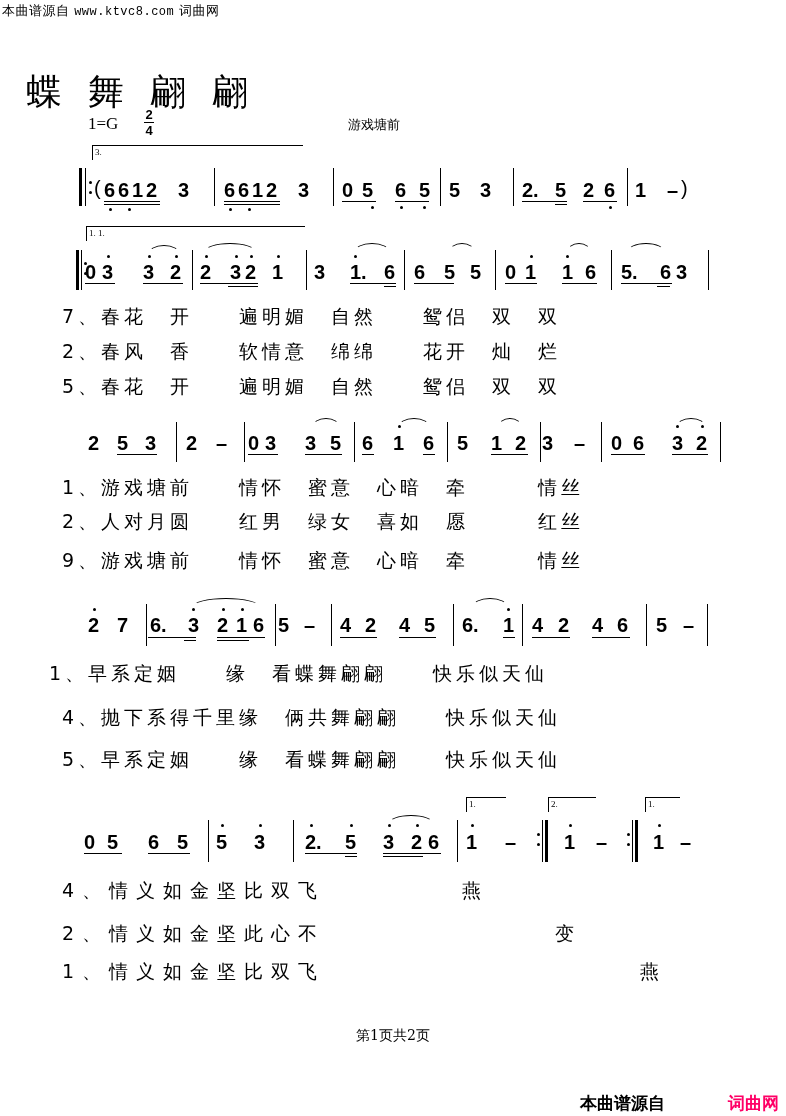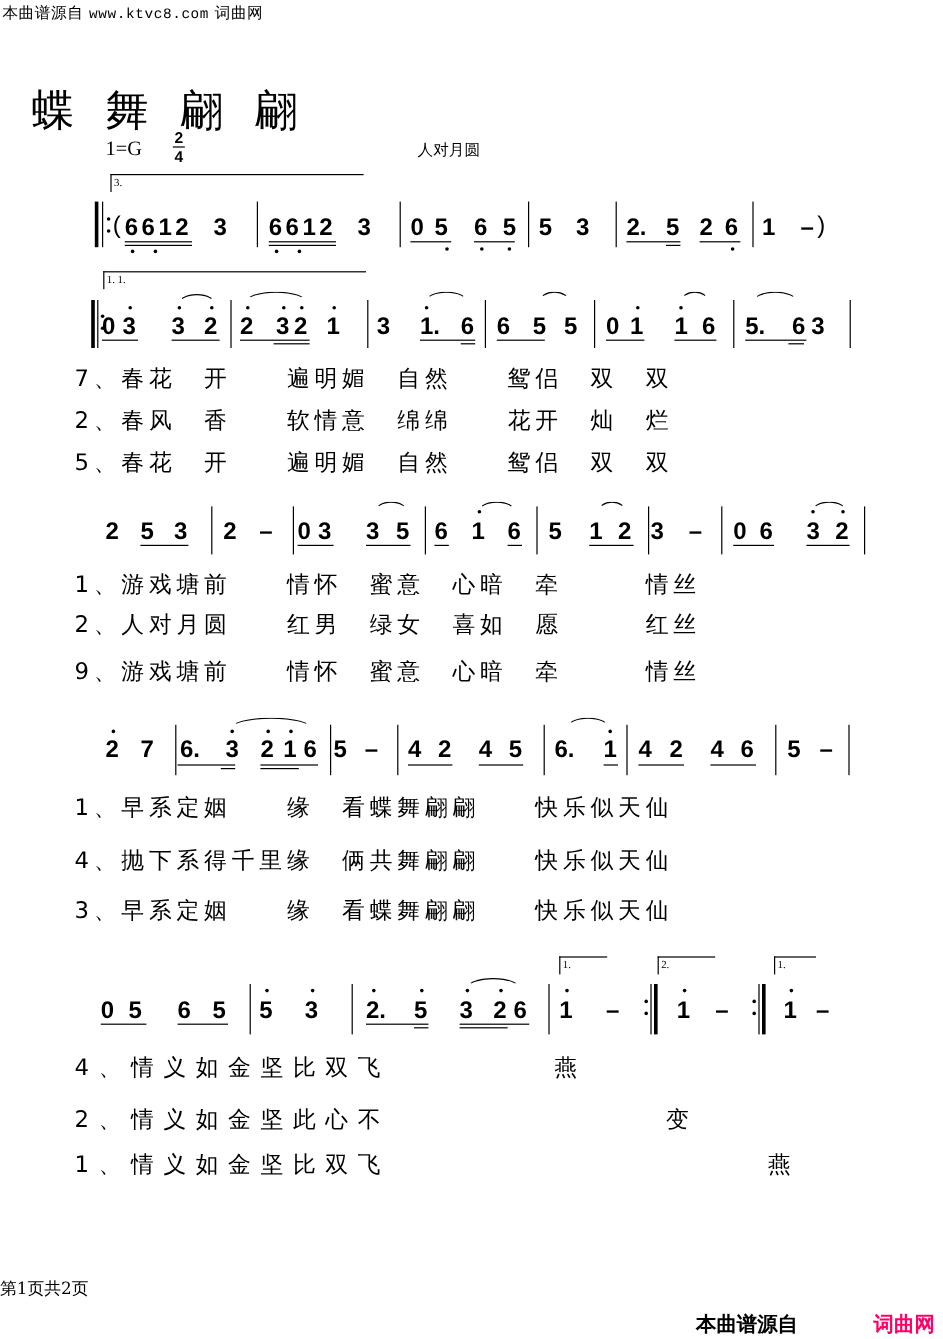--- a/index.html
+++ b/index.html
@@ -14,41 +14,41 @@
   .subtitle{left:348px;top:116px;font-size:13px;font-family:"DejaVu Sans",sans-serif;}
   .note{font-family:"Liberation Sans","DejaVu Sans",sans-serif;font-weight:bold;font-size:20px;line-height:20px;height:20px;}
   .dot{width:3px;height:3px;background:#000;border-radius:50%;}
   .ul{height:1.3px;background:#000;}
   .bl{width:1.3px;background:#000;}
   .blt{width:3px;background:#000;}
   .slur{border:1.2px solid #000;border-bottom:none;border-left-color:transparent;border-right-color:transparent;border-radius:50% 50% 0 0/100% 100% 0 0;height:8px;}
   .volta{border-left:1px solid #000;border-top:1px solid #000;height:14px;}
   .volta span{position:absolute;left:2px;top:1px;font-size:9px;font-family:"Liberation Serif",serif;}
   .ly{font-family:"DejaVu Sans",sans-serif;font-size:19px;line-height:22px;white-space:nowrap;}
-  .footer{left:0;width:786px;top:1065px;font-size:14px;font-family:"DejaVu Serif",serif;}
+  .footer{left:0;width:786px;top:1027px;text-align:center;font-size:14px;font-family:"DejaVu Serif",serif;}
   .wm1{left:580px;top:1092px;font-size:17px;font-weight:bold;font-family:"DejaVu Sans",sans-serif;}
   .wm2{left:728px;top:1092px;font-size:17px;font-weight:bold;font-family:"DejaVu Sans",sans-serif;}
 </style>
 </head>
 <body>
 
 <div class="abs hdr">
   <span>本曲谱源自</span>
   <span class="url">www.ktvc8.com</span>
   <span>词曲网</span>
 </div>
 
 <div class="abs title">蝶舞翩翩</div>
 <div class="abs key">1=G</div>
 <div class="abs ts">
   <span>2</span>
   <span class="bar"></span>
   <span>4</span>
 </div>
-<div class="abs subtitle">人对月圆</div>
+<div class="abs subtitle">游戏塘前</div>
 
 <div id="score">
     <div class="abs note" style="left: 104px; top: 180px;">6</div>
     <div class="abs note" style="left: 118px; top: 180px;">6</div>
     <div class="abs note" style="left: 132px; top: 180px;">1</div>
     <div class="abs note" style="left: 146px; top: 180px;">2</div>
     <div class="abs note" style="left: 178px; top: 180px;">3</div>
     <div class="abs note" style="left: 224px; top: 180px;">6</div>
     <div class="abs note" style="left: 238px; top: 180px;">6</div>
     <div class="abs note" style="left: 252px; top: 180px;">1</div>
@@ -162,23 +162,23 @@
     </div>
     <div class="abs volta" style="left: 645px; top: 797px; width: 34px;">
       <span>1.</span>
     </div>
     <div class="abs ly" style="left: 62px; top: 305px; letter-spacing: 4px;">7、春花　开　　遍明媚　自然　　鸳侣　双　双</div>
     <div class="abs ly" style="left: 62px; top: 340px; letter-spacing: 4px;">2、春风　香　　软情意　绵绵　　花开　灿　烂</div>
     <div class="abs ly" style="left: 62px; top: 375px; letter-spacing: 4px;">5、春花　开　　遍明媚　自然　　鸳侣　双　双</div>
     <div class="abs ly" style="left: 62px; top: 476px; letter-spacing: 4px;">1、游戏塘前　　情怀　蜜意　心暗　牵　　　情丝</div>
     <div class="abs ly" style="left: 62px; top: 510px; letter-spacing: 4px;">2、人对月圆　　红男　绿女　喜如　愿　　　红丝</div>
     <div class="abs ly" style="left: 62px; top: 549px; letter-spacing: 4px;">9、游戏塘前　　情怀　蜜意　心暗　牵　　　情丝</div>
-    <div class="abs ly" style="left: 62px; top: 662px; letter-spacing: 4px;">1、早系定姻　　缘　看蝶舞翩翩　　快乐似天仙</div>
+    <div class="abs ly" style="left: 49px; top: 662px; letter-spacing: 4px;">1、早系定姻　　缘　看蝶舞翩翩　　快乐似天仙</div>
     <div class="abs ly" style="left: 62px; top: 706px; letter-spacing: 4px;">4、抛下系得千里缘　俩共舞翩翩　　快乐似天仙</div>
-    <div class="abs ly" style="left: 62px; top: 748px; letter-spacing: 4px;">3、早系定姻　　缘　看蝶舞翩翩　　快乐似天仙</div>
+    <div class="abs ly" style="left: 62px; top: 748px; letter-spacing: 4px;">5、早系定姻　　缘　看蝶舞翩翩　　快乐似天仙</div>
     <div class="abs ly" style="left: 62px; top: 879px; letter-spacing: 8px;">4、情义如金坚比双飞</div>
     <div class="abs ly" style="left: 462px; top: 879px;">燕</div>
     <div class="abs ly" style="left: 62px; top: 922px; letter-spacing: 8px;">2、情义如金坚此心不</div>
     <div class="abs ly" style="left: 555px; top: 922px;">变</div>
     <div class="abs ly" style="left: 62px; top: 960px; letter-spacing: 8px;">1、情义如金坚比双飞</div>
     <div class="abs ly" style="left: 640px; top: 960px;">燕</div>
   </div>
 
 <div id="marks">
 

